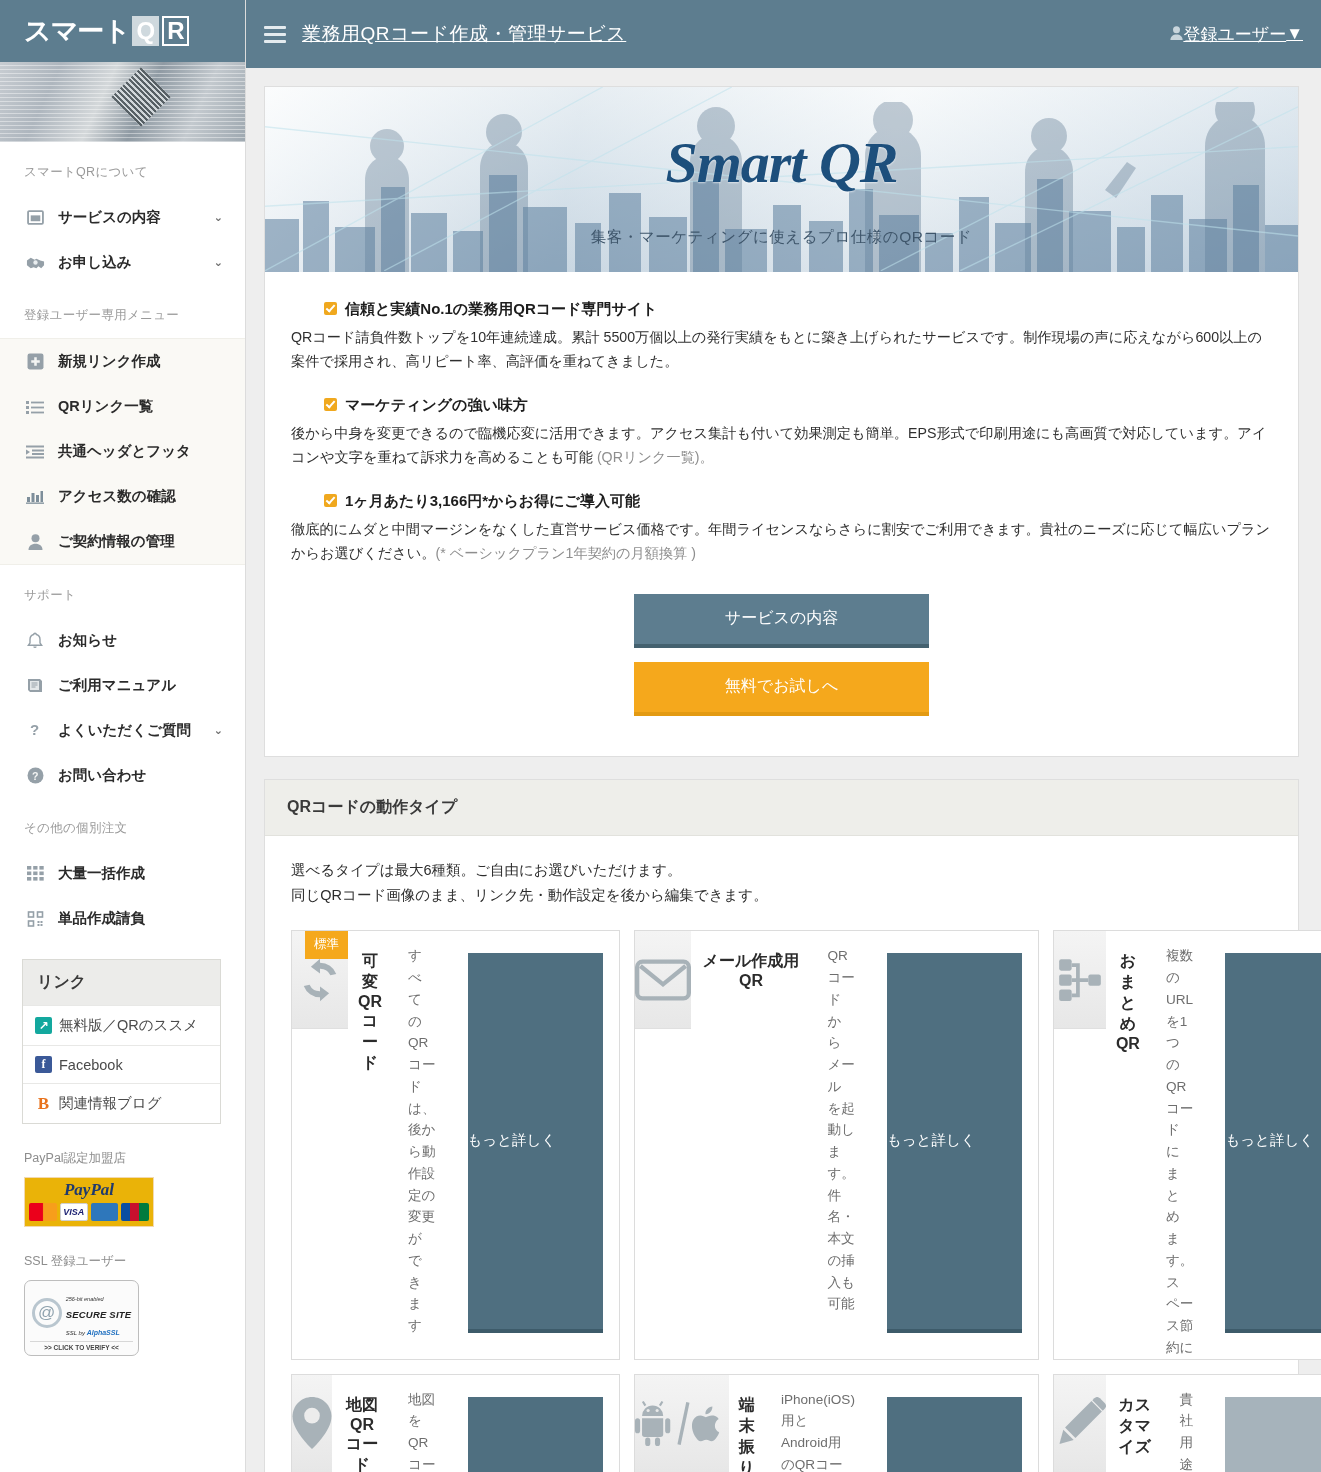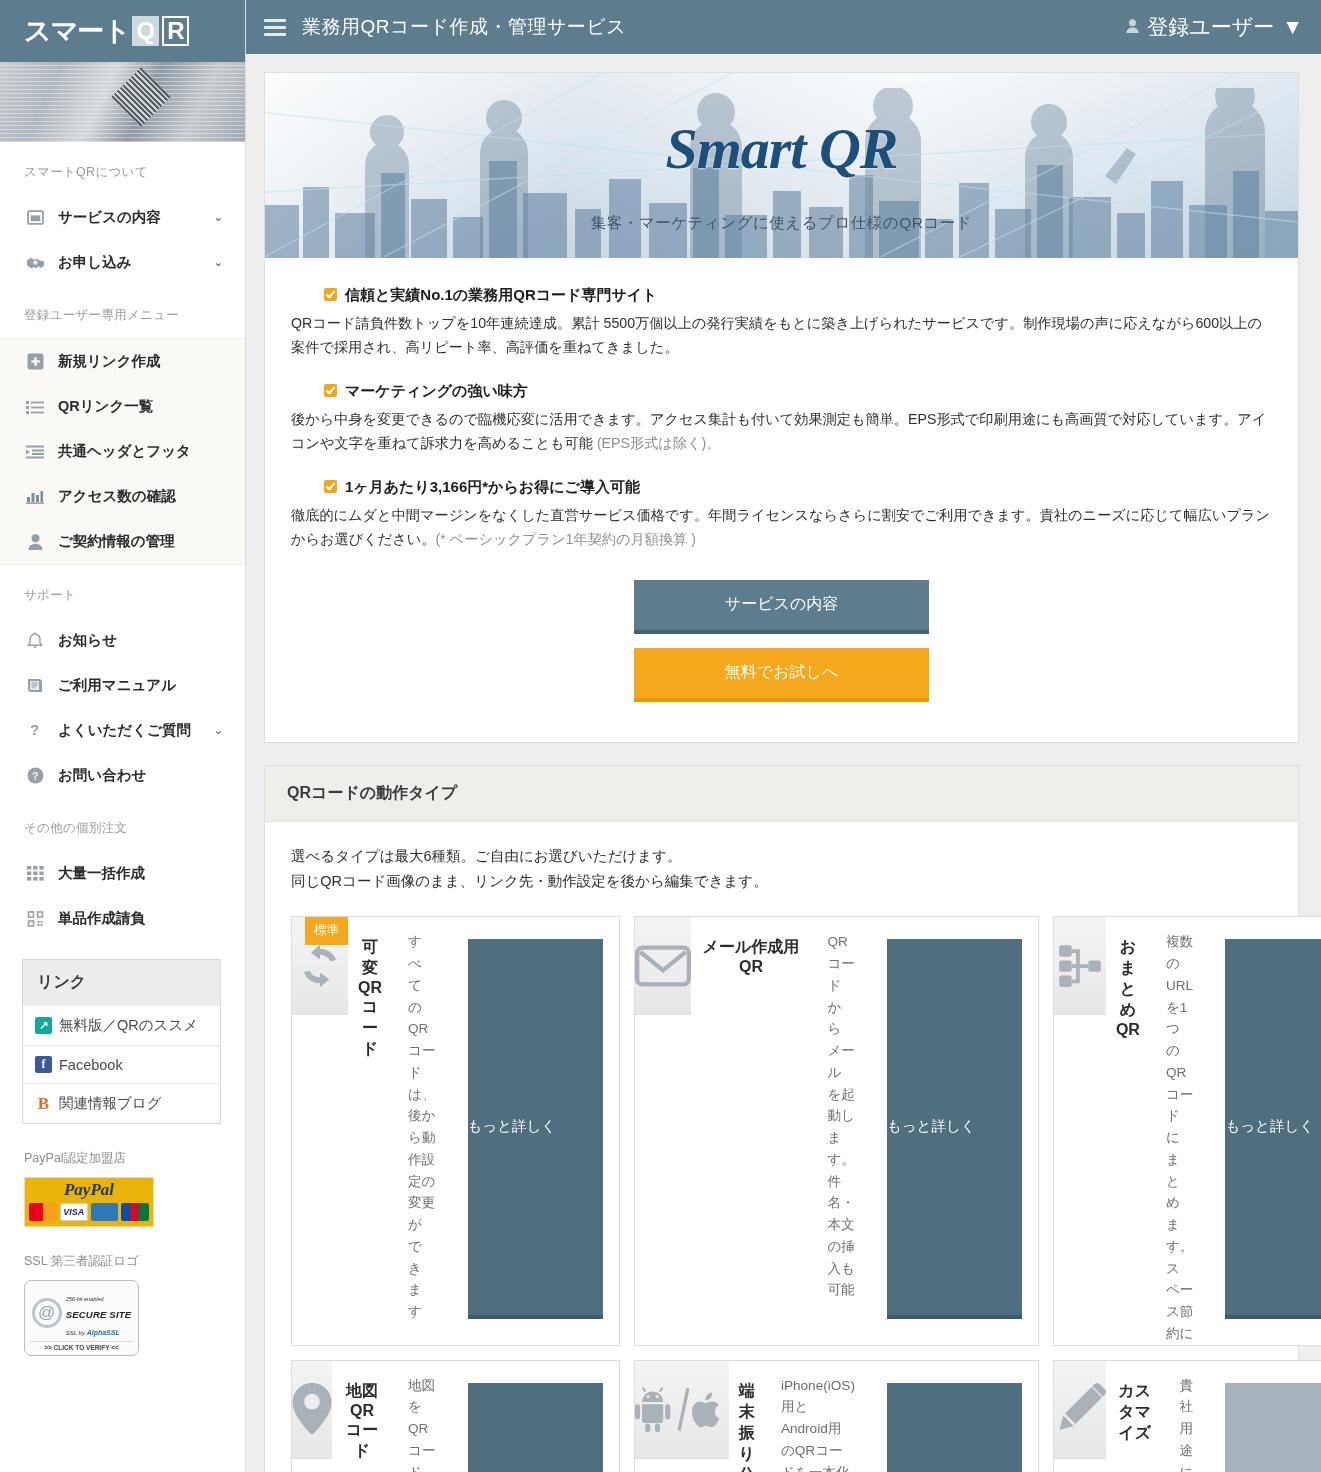--- a/index.html
+++ b/index.html
@@ -125,27 +125,27 @@
   .ssl-l1 { font-size: 5.5px; color: #333; }
   .ssl-l2 { font-size: 9.5px; font-weight: bold; color: #222; letter-spacing: .2px; }
   .ssl-l3 { font-size: 6px; color: #333; }
   .ssl-l3 b { color: #2070c0; font-size: 7px; }
   .ssl-verify { font-size: 6.5px; font-weight: bold; color: #444; margin-top: 3px; border-top: 1px solid #d7d7d7;
                 width: 100%; text-align: center; padding-top: 2px; }
 
   
   .main { flex: 1; height: 1472px; position: relative; overflow: hidden; }
   .topbar {
-    height: 54px; background: #5d7d8f; display: flex; align-items: center;
-    padding: 0 18px; color: #ffffff;
+    height: 68px; background: #5d7d8f; display: flex; align-items: center;
+    padding: 0 18px; color: #ffffff; text-decoration: underline;
   }
   .hamburger { width: 22px; margin-right: 16px; cursor: pointer; display: flex; flex-direction: column; gap: 4px; }
   .hamburger span { display: block; height: 3px; background: #e4ebef; border-radius: 1px; }
   .topbar-title { font-size: 19px; letter-spacing: .5px; }
-  .topbar-user { margin-left: auto; display: flex; align-items: center; gap: 8px; font-size: 21px; cursor: pointer; }
+  .topbar-user { margin-left: auto; display: flex; align-items: center; gap: 0; font-size: 17px; cursor: pointer; }
   .user-ico { color: #c8d5dc; font-size: 15px; }
 
   .content { padding: 18px 22px 0 18px; }
 
   .panel { background: #ffffff; border: 1px solid #dedede; }
 
   .hero {
     height: 185px; position: relative; overflow: hidden;
     background:
       linear-gradient(100deg, rgba(255,255,255,.7) 0%, rgba(210,222,232,.35) 30%, rgba(255,255,255,.45) 60%, rgba(196,212,226,.4) 100%),
@@ -447,21 +447,21 @@
     <div class="paypal-badge">
       <div class="paypal-word">PayPal</div>
       <div class="cards-row">
         <span class="ccard mc"></span>
         <span class="ccard visa">VISA</span>
         <span class="ccard amex"></span>
         <span class="ccard jcb"></span>
       </div>
     </div>
 
-    <div class="badge-label">SSL 第三者認証ロゴ</div>
+    <div class="badge-label">SSL 登録ユーザー</div>
     <div class="ssl-badge">
       <div class="ssl-top">
         <span class="ssl-at">@</span>
         <span class="ssl-txt">
           <span class="ssl-l1">256-bit enabled</span><br>
           <span class="ssl-l2">SECURE SITE</span><br>
           <span class="ssl-l3"><span>SSL by </span><b>AlphaSSL</b></span>
         </span>
       </div>
       <div class="ssl-verify">&gt;&gt; CLICK TO VERIFY &lt;&lt;</div>
@@ -564,21 +564,21 @@
           </div>
           <div class="feat-body">
             <span>QRコード請負件数トップを10年連続達成。累計 5500万個以上の発行実績をもとに築き上げられたサービスです。制作現場の声に応えながら600以上の案件で採用され、高リピート率、高評価を重ねてきました。</span>
           </div>
 
           <div class="feat-head">
             <span class="chk"></span>
             <span>マーケティングの強い味方</span>
           </div>
           <div class="feat-body">
-            <span>後から中身を変更できるので臨機応変に活用できます。アクセス集計も付いて効果測定も簡単。EPS形式で印刷用途にも高画質で対応しています。アイコンや文字を重ねて訴求力を高めることも可能 </span><span class="muted">(EPS形式は除く)。</span>
+            <span>後から中身を変更できるので臨機応変に活用できます。アクセス集計も付いて効果測定も簡単。EPS形式で印刷用途にも高画質で対応しています。アイコンや文字を重ねて訴求力を高めることも可能 </span><span class="muted">(QRリンク一覧)。</span>
           </div>
 
           <div class="feat-head">
             <span class="chk"></span>
             <span>1ヶ月あたり3,166円*からお得にご導入可能</span>
           </div>
           <div class="feat-body">
             <span>徹底的にムダと中間マージンをなくした直営サービス価格です。年間ライセンスならさらに割安でご利用できます。貴社のニーズに応じて幅広いプランからお選びください。</span><span class="muted">(* ベーシックプラン1年契約の月額換算 )</span>
           </div>
 

